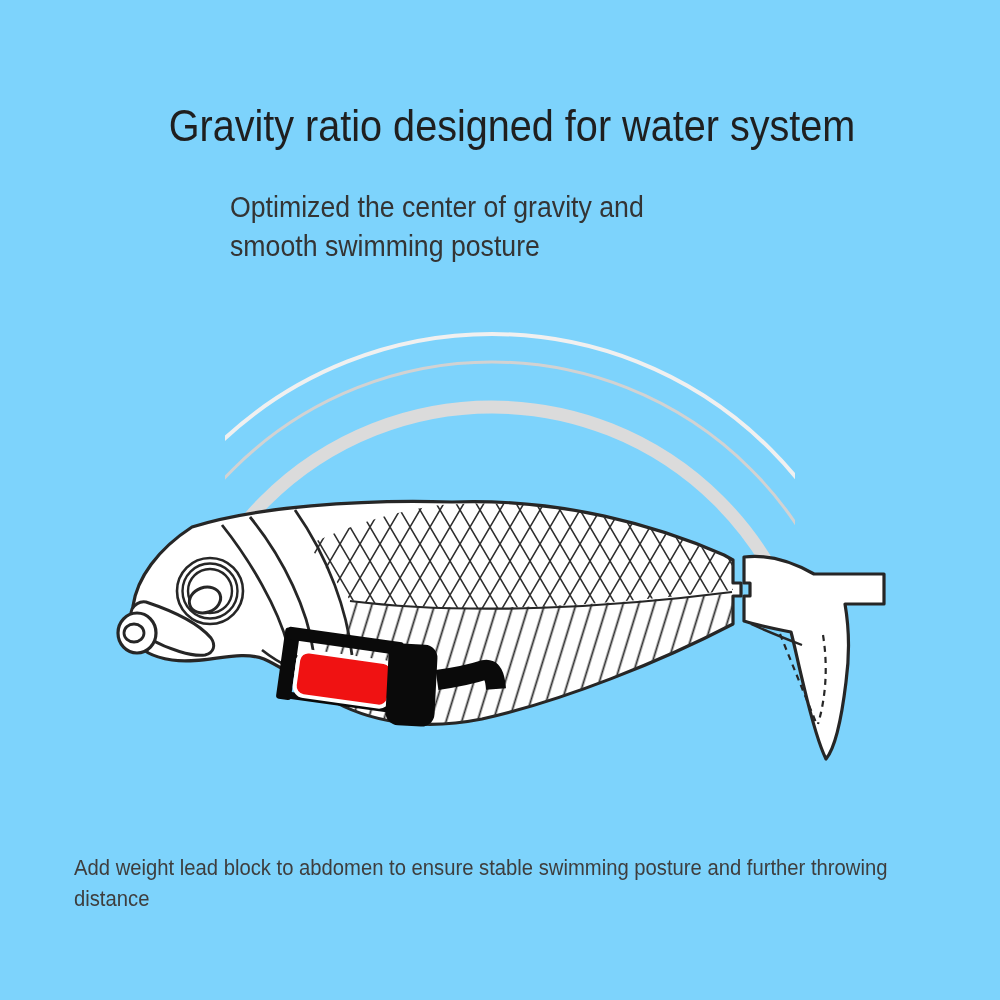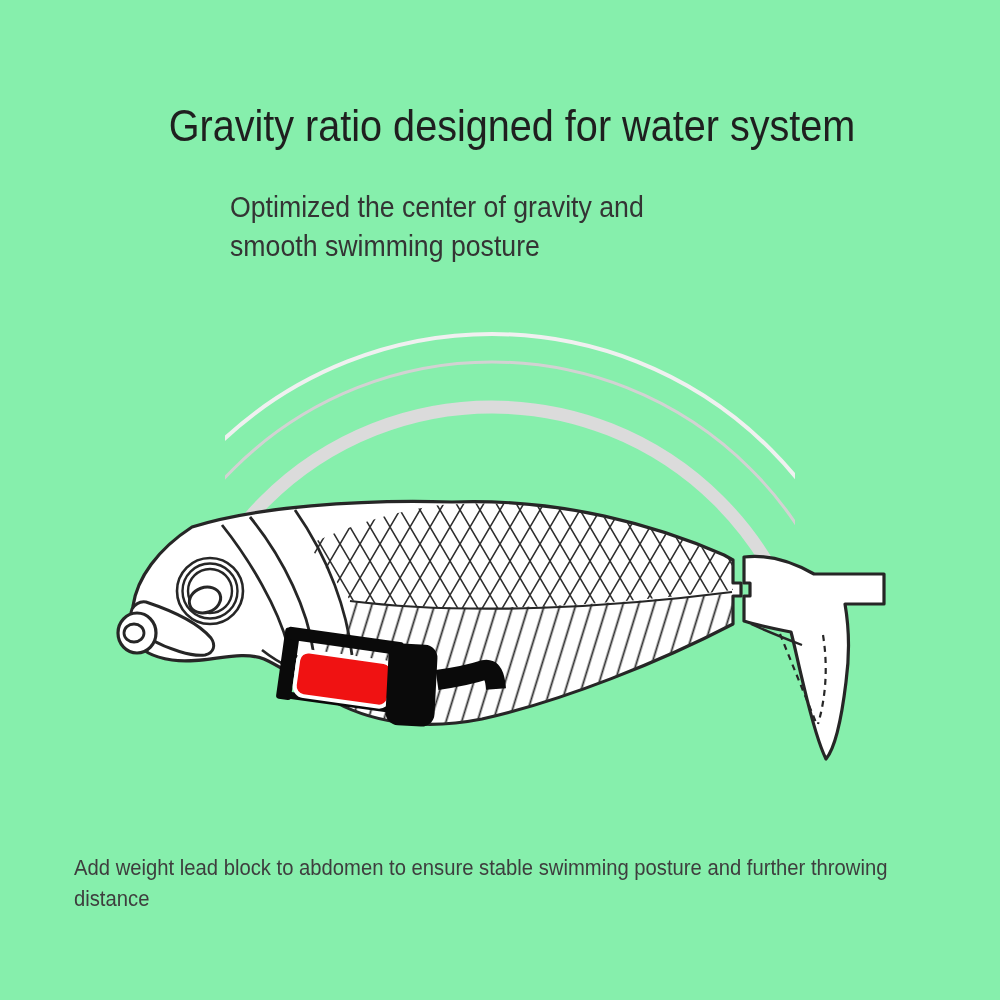--- a/index.html
+++ b/index.html
@@ -1,17 +1,17 @@
 <!DOCTYPE html>
 <html><head>
 <meta charset="utf-8">
 <style>
   html,body{margin:0;padding:0;background:#ffffff;}
   .page{
-    position:relative;width:1000px;height:1000px;background:#86efac;
+    position:relative;width:1000px;height:1000px;background:#7dd3fc;
     font-family:"Liberation Sans", sans-serif;overflow:hidden;
   }
   .title{
     position:absolute;left:12px;top:100px;width:1000px;text-align:center;
     font-size:44px;line-height:52px;color:#1f1f1f;white-space:nowrap;
     transform:scaleX(0.90);
   }
   .subtitle{
     position:absolute;left:230px;top:188px;
     font-size:29px;line-height:39px;color:#343434;white-space:nowrap;

